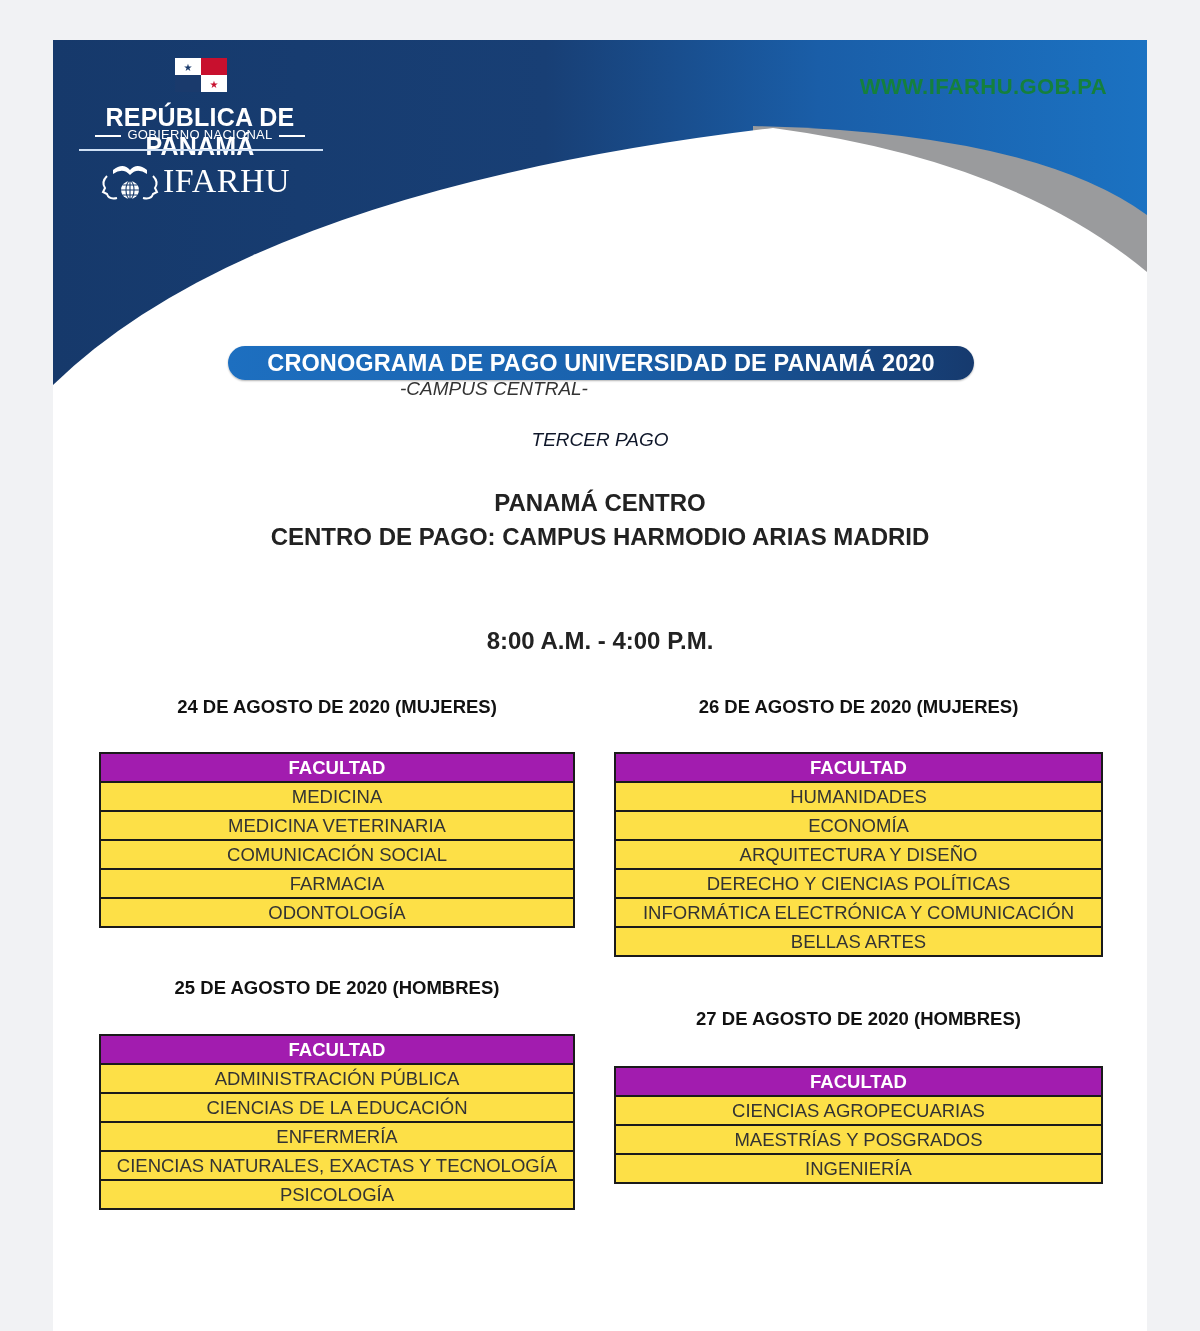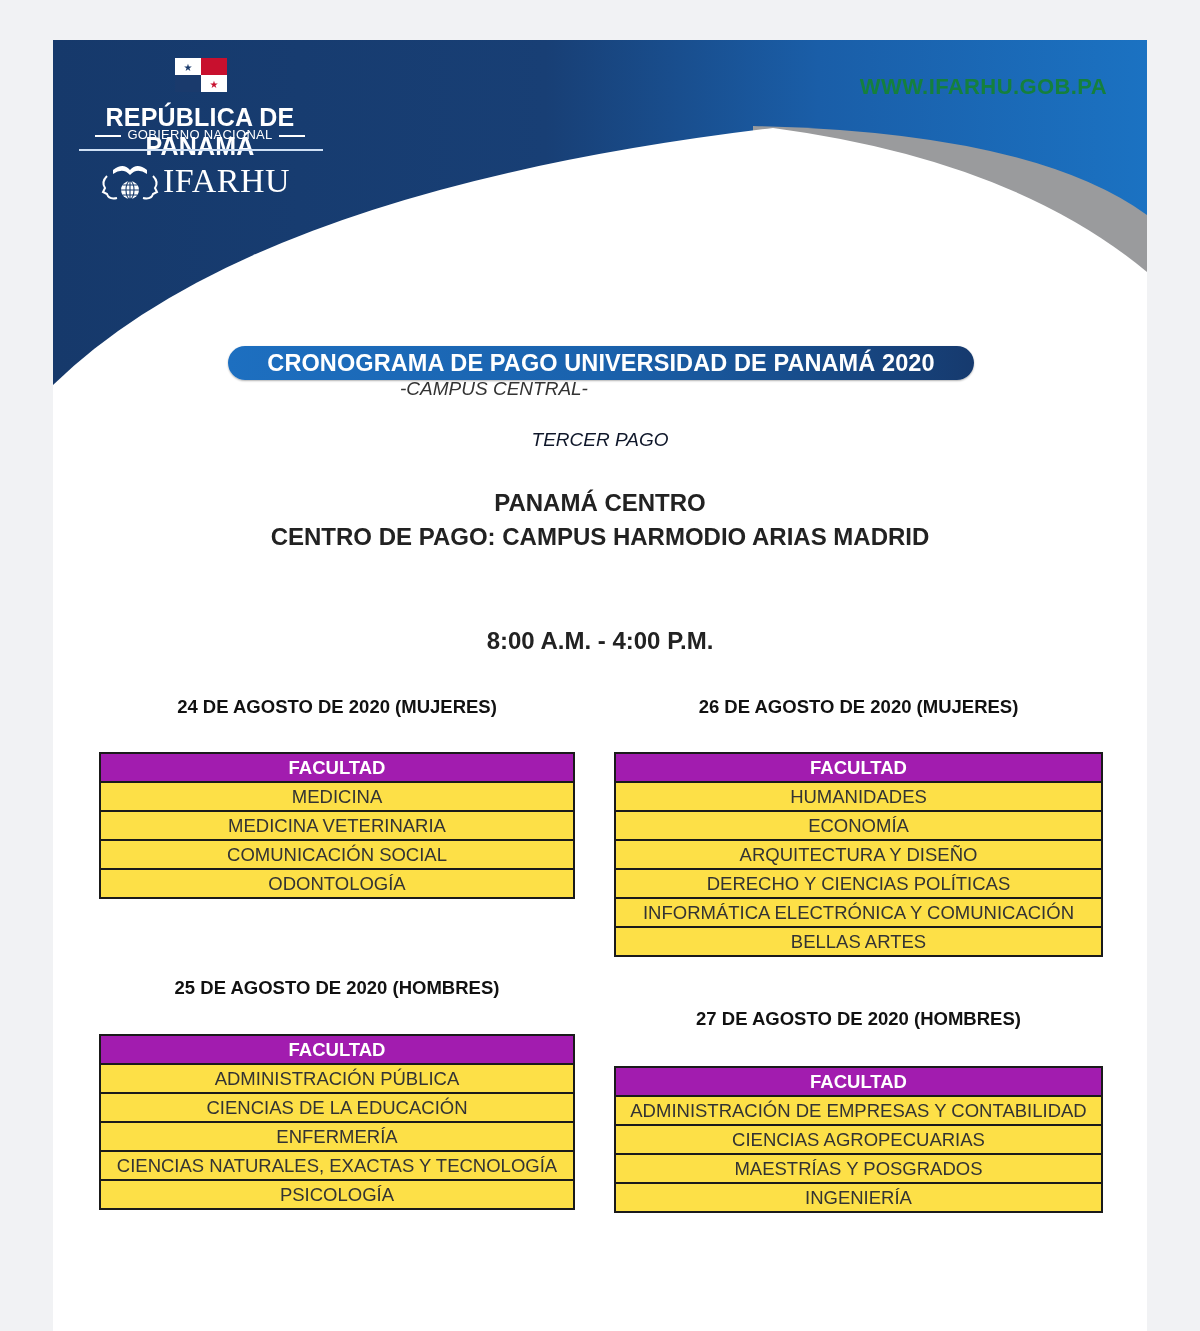--- a/index.html
+++ b/index.html
@@ -130,20 +130,23 @@
     <tr>
           <td>MEDICINA</td>
         </tr>
     <tr>
           <td>MEDICINA VETERINARIA</td>
         </tr>
     <tr>
           <td>COMUNICACIÓN SOCIAL</td>
         </tr>
     <tr>
+          <td>FARMACIA</td>
+        </tr>
+    <tr>
           <td>ODONTOLOGÍA</td>
         </tr>
   </tbody>
     </table>
 
   <div class="date-title" style="left:46px; top:937px; width:476px;">25 DE AGOSTO DE 2020 (HOMBRES)</div>
   <table class="fac" style="left:46px; top:994px; width:476px;">
     <tbody>
         <tr>
           <th>FACULTAD</th>
@@ -193,23 +196,20 @@
   </tbody>
     </table>
 
   <div class="date-title" style="left:561px; top:968px; width:489px;">27 DE AGOSTO DE 2020 (HOMBRES)</div>
   <table class="fac" style="left:561px; top:1026px; width:489px;">
     <tbody>
         <tr>
           <th>FACULTAD</th>
         </tr>
     <tr>
-          <td>ADMINISTRACIÓN DE EMPRESAS Y CONTABILIDAD</td>
-        </tr>
-    <tr>
           <td>CIENCIAS AGROPECUARIAS</td>
         </tr>
     <tr>
           <td>MAESTRÍAS Y POSGRADOS</td>
         </tr>
     <tr>
           <td>INGENIERÍA</td>
         </tr>
   </tbody>
     </table>

